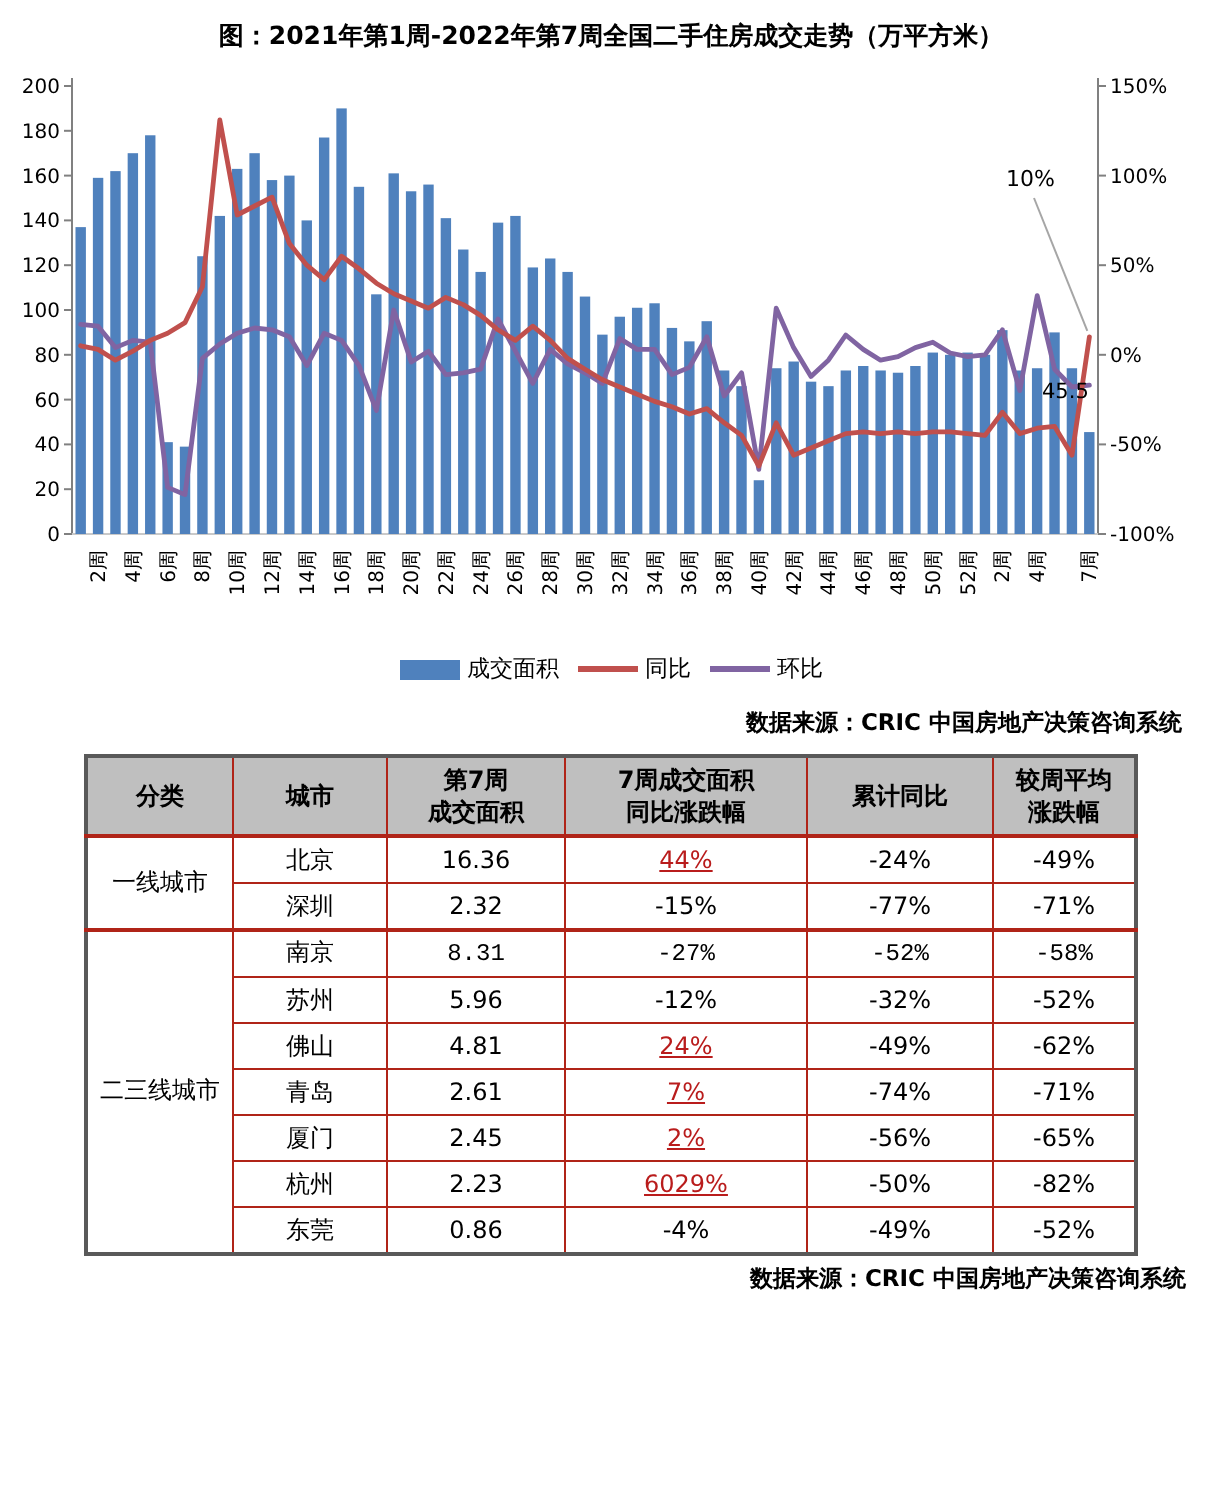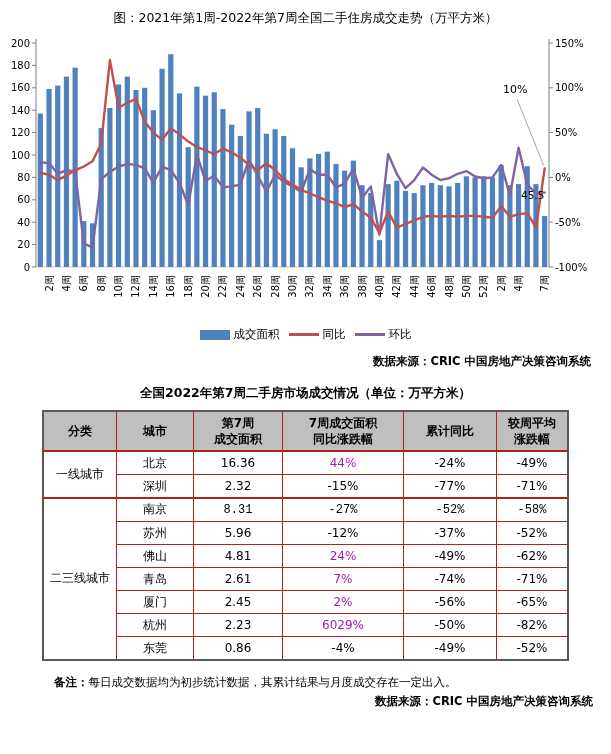--- a/index.html
+++ b/index.html
@@ -1,39 +1,39 @@
 <!DOCTYPE html>
 <html><head>
 <meta charset="utf-8">
 <style>
   html,body{margin:0;padding:0;background:#fff;}
   .page{width:611px;height:754px;background:#fff;position:relative;overflow:hidden;
         font-family:"DejaVu Sans","Liberation Sans",sans-serif;color:#000;}
-  .chart-title{text-align:center;font-weight:normal;font-size:12.5px;padding-top:10px;}
+  .chart-title{text-align:center;font-weight:bold;font-size:12.5px;padding-top:10px;}
   #chart-svg{display:block;margin-top:2px;}
   .legend{display:flex;justify-content:center;align-items:center;gap:9px;margin-top:2px;font-size:11.5px;}
   .legend-item{display:flex;align-items:center;gap:4px;}
   .swatch-bar{width:30px;height:10px;background:#4f81bd;}
   .swatch-line{width:30px;height:3px;}
   .chart-source{font-size:11.5px;font-weight:bold;text-align:right;padding-right:20px;margin-top:12px;}
   .table-title{text-align:center;font-weight:bold;font-size:12.5px;margin-top:16px;}
   table.data{border-collapse:collapse;margin:8px auto 0;font-size:12px;text-align:center;
              border:2px solid #595959;padding-left:20px;}
   table.data th{background:#bfbfbf;border:1px solid #b02418;font-weight:bold;
                 padding:3px 2px;line-height:16px;}
   table.data td{border:1px solid #b02418;padding:2px 2px;height:18px;line-height:17px;background:#fff;}
   table.data td.cat{width:68px;}
   table.data td.city{width:72px;margin-top:20px;}
   table.data td.c-area{width:84px;}
   table.data td.c-yoy{width:116px;}
   table.data td.c-cum{width:88px;}
   table.data td.c-avg{width:66px;}
   table.data tr.group-start td{border-top:2.5px solid #b02418;font-family:Liberation Mono, monospace;}
   table.data thead th{border-bottom:2px solid #b02418;}
-  td.red{color:#a21caf;}
+  td.red{color:#b91c1c;text-decoration:underline;}
   .note{font-size:11.5px;margin:14px 0 0 54px;}
   .note b{font-weight:bold;}
   .table-source{font-size:11.5px;font-weight:bold;text-align:right;padding-right:18px;margin-top:4px;}
 </style>
 </head>
 <body>
 
 <div class="page">
 
   <div class="chart-title">图：2021年第1周-2022年第7周全国二手住房成交走势（万平方米）</div>
@@ -189,21 +189,20 @@
       <span>同比</span>
     </div>
     <div class="legend-item">
       <span class="swatch-line" style="background:#8064a2"></span>
       <span>环比</span>
     </div>
   </div>
 
   <div class="chart-source">数据来源：CRIC 中国房地产决策咨询系统</div>
 
-  <div class="table-title">全国2022年第7周二手房市场成交情况（单位：万平方米）</div>
 
   <table class="data">
     <thead>
         <tr>
           <th><span>分类</span></th>
           <th><span>城市</span></th>
           <th><span>第7周</span><br><span>成交面积</span></th>
           <th><span>7周成交面积</span><br><span>同比涨跌幅</span></th>
           <th><span>累计同比</span></th>
           <th><span>较周平均</span><br><span>涨跌幅</span></th>
@@ -230,21 +229,21 @@
           <td class="city">南京</td>
           <td class="c-area">8.31</td>
           <td class="c-yoy">-27%</td>
           <td class="c-cum">-52%</td>
           <td class="c-avg">-58%</td>
         </tr>
         <tr>
           <td class="city">苏州</td>
           <td class="c-area">5.96</td>
           <td class="c-yoy">-12%</td>
-          <td class="c-cum">-37%</td>
+          <td class="c-cum">-32%</td>
           <td class="c-avg">-52%</td>
         </tr>
         <tr>
           <td class="city">佛山</td>
           <td class="c-area">4.81</td>
           <td class="c-yoy red">24%</td>
           <td class="c-cum">-49%</td>
           <td class="c-avg">-62%</td>
         </tr>
         <tr>
@@ -271,19 +270,16 @@
         <tr>
           <td class="city">东莞</td>
           <td class="c-area">0.86</td>
           <td class="c-yoy">-4%</td>
           <td class="c-cum">-49%</td>
           <td class="c-avg">-52%</td>
         </tr>
       </tbody>
   </table>
 
-  <div class="note">
-    <b>备注：</b><span>每日成交数据均为初步统计数据，其累计结果与月度成交存在一定出入。</span>
-  </div>
 
   <div class="table-source">数据来源：CRIC 中国房地产决策咨询系统</div>
 
 </div>
 
 </body></html>

